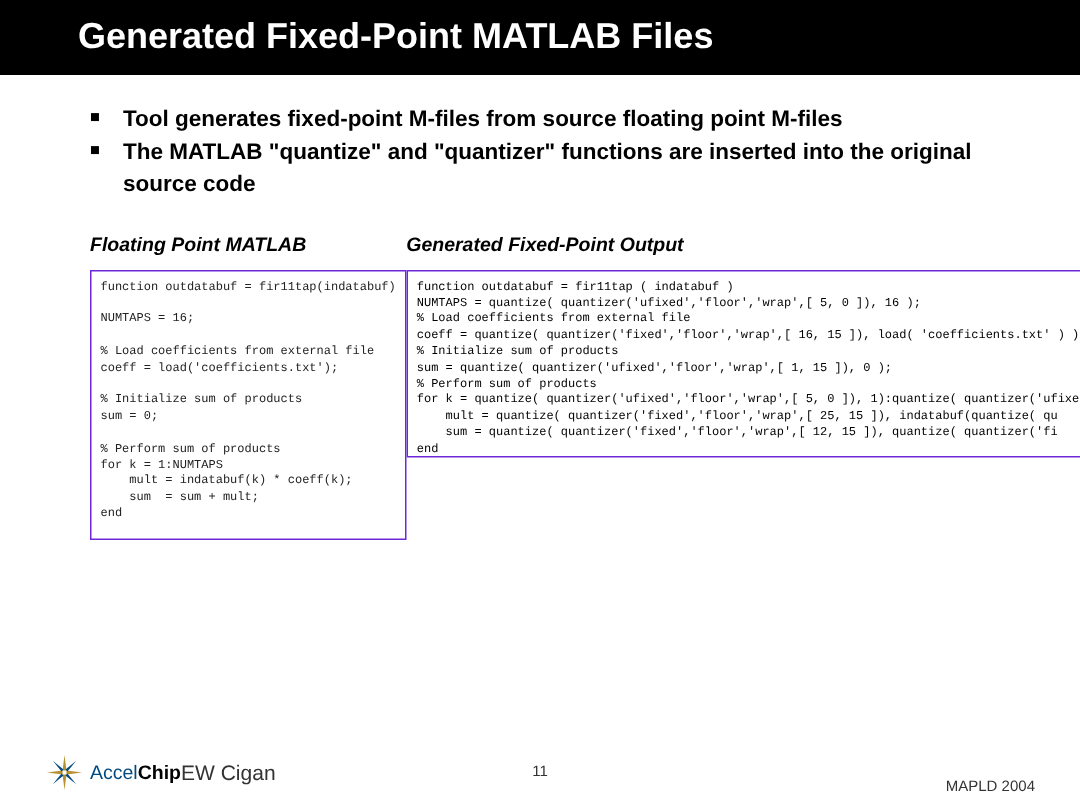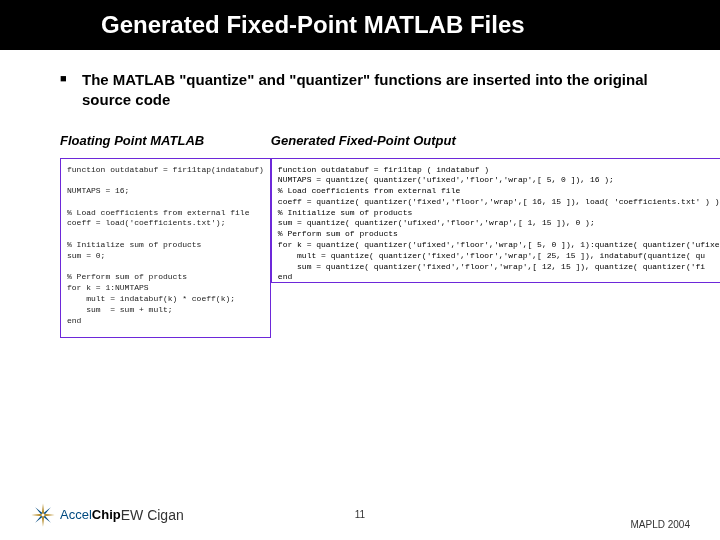--- a/index.html
+++ b/index.html
@@ -1,17 +1,17 @@
 <!DOCTYPE html>
 <html><head>
 <meta charset="utf-8">
 <style>
   * { margin:0; padding:0; box-sizing:border-box; }
   body { width:720px; height:540px; background:#fff; font-family:Arial,Helvetica,sans-serif; position:relative; overflow:hidden; }
-  .titlebar { background:#000; height:50px; display:flex; align-items:center; padding-left:101px; }
+  .titlebar { background:#000; height:50px; display:flex; align-items:center; padding-left:52px; }
   .title { color:#fff; font-size:24px; font-weight:bold; }
   .content { padding:20px 40px 0 60px; }
   ul.bullets { list-style:none; }
   ul.bullets li { position:relative; padding-left:22px; font-size:15px; font-weight:bold; line-height:1.35; margin-bottom:2px; color:#000; }
   ul.bullets li::before { content:"■"; position:absolute; left:0; top:1px; font-size:11px; }
   .columns { display:flex; margin-top:22px; }
   .col { flex:1; }
   .col .colhead { font-size:13px; font-weight:bold; font-style:italic; margin-bottom:10px; }
   .codebox { border:1px solid #6d28d9; background:#fff; padding:6px 6px; font-family:"Courier New",monospace; font-size:8px; line-height:1.35; white-space:pre; overflow:hidden; color:#000;}
   .codebox.left { height:180px; filter:blur(0.5px); color:#222; }
@@ -28,20 +28,21 @@
 </style>
 </head>
 <body>
 
 <div class="titlebar">
   <div class="title">Generated Fixed-Point MATLAB Files</div>
 </div>
 
 <div class="content">
   <ul class="bullets">
+    <li>Tool generates fixed-point M-files from source floating point M-files</li>
     <li>The MATLAB "quantize" and "quantizer" functions are inserted into the original source code</li>
   </ul>
 
   <div class="columns">
     <div class="col">
       <div class="colhead">Floating Point MATLAB</div>
       <div class="codebox left">function outdatabuf = fir11tap(indatabuf)
 
 NUMTAPS = 16;
 

